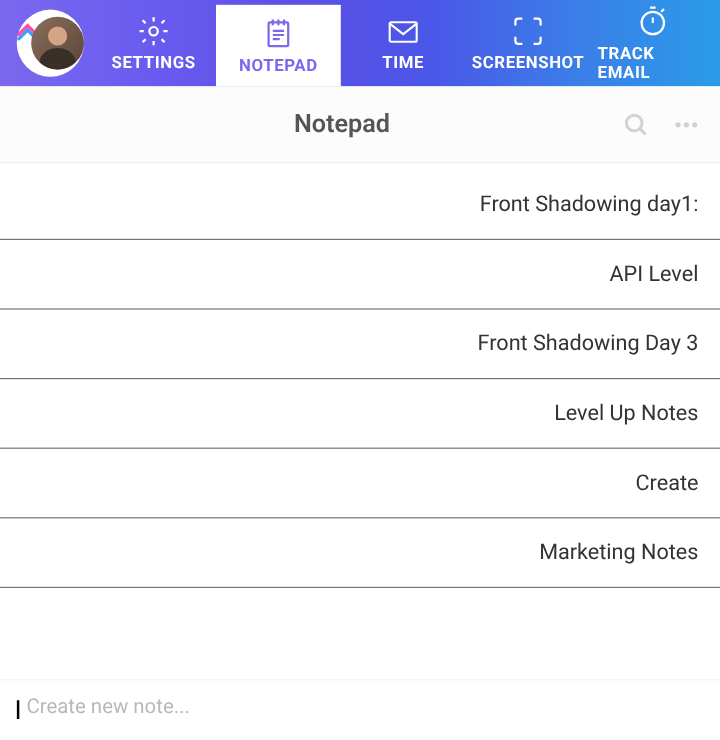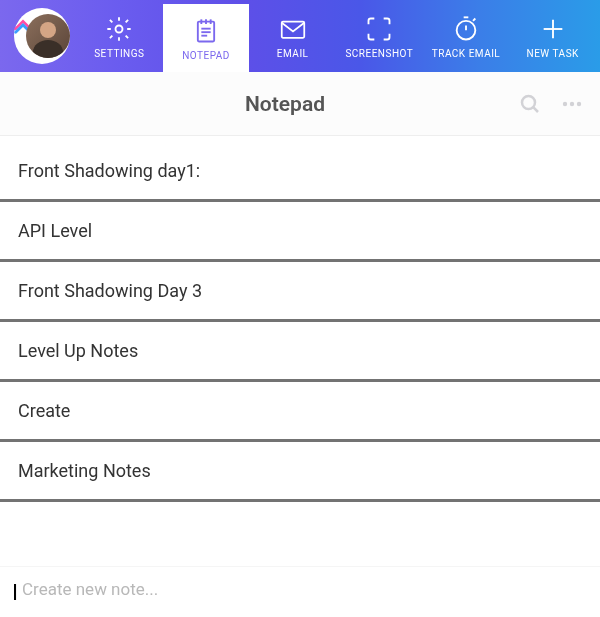--- a/index.html
+++ b/index.html
@@ -86,22 +86,22 @@
       flex: 1;
     }
     .nav-item .icon {
       height: 30px;
       display: flex;
       align-items: center;
       justify-content: center;
       margin-bottom: 4px;
     }
     .nav-item .label {
-      font-size: 10px;
-      font-weight: 400;
+      font-size: 14px;
+      font-weight: 700;
       letter-spacing: 0.5px;
       color: #fff;
     }
     .nav-item.active {
       background: #fff;
       border-radius: 0;
       margin-top: 4px;
       height: 68px;
     }
     .nav-item.active .label {
@@ -128,24 +128,25 @@
       display: flex;
       align-items: center;
       gap: 18px;
     }
     .note-list {
       overflow-y: auto;
       height: calc(617px - 72px - 64px - 48px);
     }
     .note-row {
       padding: 18px 18px;
-      border-bottom: 3px solid #737373;
+      border-bottom: 1px solid #737373;
       font-size: 18px;
       color: #333;
       cursor: pointer;
+      text-align: right;
     }
     .note-row:first-child {
       padding-top: 24px;
     }
     .create-row {
       position: absolute;
       bottom: 0;
       left: 0;
       right: 0;
       padding: 12px 18px 18px 22px;
@@ -212,21 +213,21 @@
     <span class="label">NOTEPAD</span>
   </div>
 
   <div class="nav-item">
     <span class="icon">
       <svg width="30" height="30" viewBox="0 0 24 24" fill="none" stroke="#fff" stroke-width="1.4">
         <rect x="3" y="6" width="18" height="13" rx="1"></rect>
         <path d="M3 7l9 7 9-7"></path>
       </svg>
     </span>
-    <span class="label">EMAIL</span>
+    <span class="label">TIME</span>
   </div>
 
   <div class="nav-item">
     <span class="icon">
       <svg width="28" height="28" viewBox="0 0 24 24" fill="none" stroke="#fff" stroke-width="1.6">
         <path d="M3 8V5a2 2 0 0 1 2-2h3M21 8V5a2 2 0 0 0-2-2h-3M3 16v3a2 2 0 0 0 2 2h3M21 16v3a2 2 0 0 1-2 2h-3"></path>
       </svg>
     </span>
     <span class="label">SCREENSHOT</span>
   </div>
@@ -237,29 +238,20 @@
         <circle cx="12" cy="13" r="8"></circle>
         <line x1="12" y1="9" x2="12" y2="13"></line>
         <line x1="10" y1="2" x2="14" y2="2"></line>
         <line x1="18" y1="5" x2="20" y2="3"></line>
       </svg>
     </span>
     <span class="label">TRACK EMAIL</span>
   </div>
 
 
-  <div class="nav-item">
-    <span class="icon">
-      <svg width="28" height="28" viewBox="0 0 24 24" fill="none" stroke="#fff" stroke-width="1.6">
-        <line x1="12" y1="4" x2="12" y2="20"></line>
-        <line x1="4" y1="12" x2="20" y2="12"></line>
-      </svg>
-    </span>
-    <span class="label">NEW TASK</span>
-  </div>
 </div>
 
 <div class="subheader">
   <div class="subheader-title">Notepad</div>
   <div class="subheader-right">
     <span>
       <svg width="24" height="24" viewBox="0 0 24 24" fill="none" stroke="#d2d2d6" stroke-width="2.5">
         <circle cx="10.5" cy="10.5" r="6.5"></circle>
         <line x1="20" y1="20" x2="15.2" y2="15.2"></line>
       </svg>

